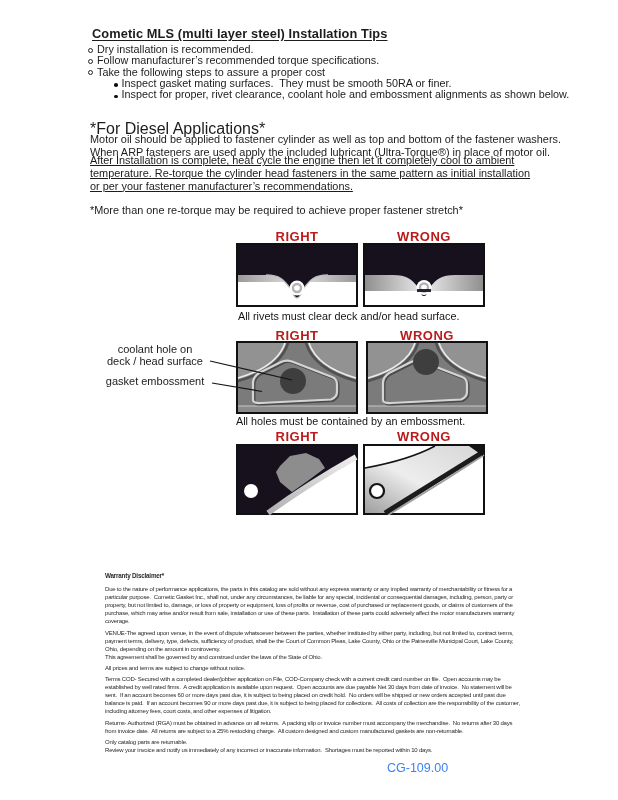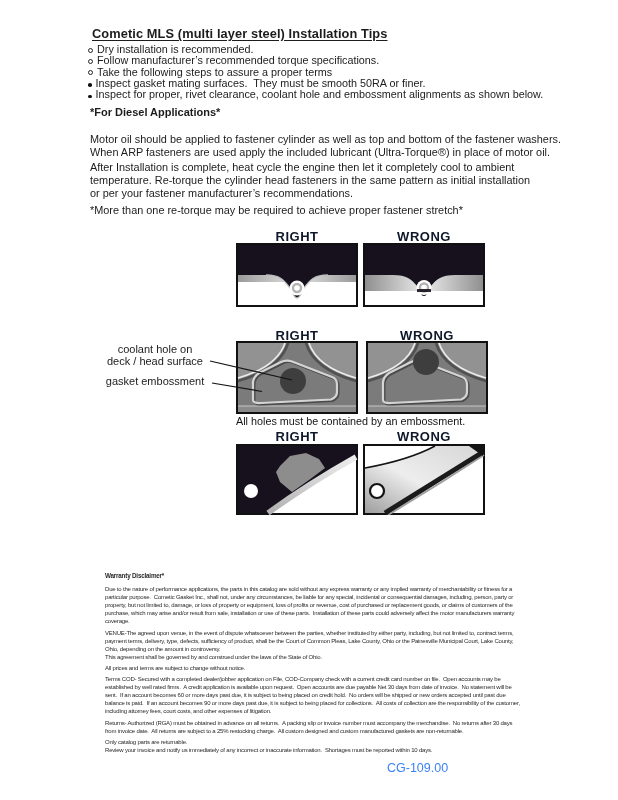--- a/index.html
+++ b/index.html
@@ -12,30 +12,30 @@
 
   #title{left:92px;top:26px;font-size:12.8px;font-weight:bold;
     text-decoration:underline;text-underline-offset:2px;letter-spacing:.1px;}
 
   #bullets{left:88px;top:44px;font-size:10.8px;line-height:11.3px;}
   .b{display:flex;align-items:flex-start;}
   .o-marker{flex:0 0 auto;width:3px;height:3px;border:1px solid #222;border-radius:50%;
     margin:3.5px 4px 0 0;}
   .d-marker{flex:0 0 auto;width:3.6px;height:3.6px;background:#111;border-radius:50%;
     margin:3.5px 4px 0 0;}
-  .sub{margin-left:0;align-items:center;}
-
-  #diesel-heading{left:90px;top:106px;font-size:11px;font-weight:bold;}
+  .sub{margin-left:26px;align-items:center;}
+
+  #diesel-heading{left:90px;top:120px;font-size:16px;font-weight:normal;}
   .para{left:90px;font-size:10.9px;line-height:12.8px;}
   #diesel-p1{top:133px;}
-  #diesel-p2{top:161px;}
+  #diesel-p2{top:154px;text-decoration:underline;}
   #diesel-note{top:204px;}
 
   .rw-label{width:122px;text-align:center;font-size:13px;font-weight:bold;
-    letter-spacing:.5px;color:#0f172a;}
+    letter-spacing:.5px;color:#b91c1c;}
   .caption{font-size:10.8px;line-height:12.6px;color:#151515;}
   .panel{display:block;}
 
   
   #r1-right-label{left:236px;top:229px;} #r1-wrong-label{left:363px;top:229px;}
   #r1-right{left:236px;top:243px;} #r1-wrong{left:363px;top:243px;}
   #r1-caption{left:238px;top:310px;}
 
   
   #r2-right-label{left:236px;top:328px;} #r2-wrong-label{left:366px;top:328px;}
@@ -70,21 +70,21 @@
     <div class="b">
       <span class="o-marker"></span>
       <span class="pre">Dry installation is recommended.</span>
     </div>
     <div class="b">
       <span class="o-marker"></span>
       <span class="pre">Follow manufacturer’s recommended torque specifications.</span>
     </div>
     <div class="b">
       <span class="o-marker"></span>
-      <span class="pre">Take the following steps to assure a proper terms</span>
+      <span class="pre">Take the following steps to assure a proper cost</span>
     </div>
     <div class="b sub">
       <span class="d-marker"></span>
       <span class="pre">Inspect gasket mating surfaces.  They must be smooth 50RA or finer.</span>
     </div>
     <div class="b sub">
       <span class="d-marker"></span>
       <span class="pre">Inspect for proper, rivet clearance, coolant hole and embossment alignments as shown below.</span>
     </div>
   </div>
@@ -127,20 +127,21 @@
     </defs>
     <rect x="1" y="1" width="120" height="62" fill="#ffffff" stroke="#111" stroke-width="2"></rect>
     <rect x="2" y="32" width="118" height="16" fill="url(#dg2)"></rect>
     <path d="M2,2 H120 V32 H92 C78,32 74,36 68,43 C64,50 64,53 61,53 C58,53 58,50 54,43 C48,36 44,32 30,32 H2 Z" fill="#17101d"></path>
     <circle cx="61" cy="44.5" r="7.5" fill="#ffffff"></circle>
     <circle cx="61" cy="44.5" r="5.2" fill="#b3b3b3"></circle>
     <circle cx="61" cy="44.5" r="2.8" fill="#ffffff"></circle>
     <rect x="54" y="46" width="14" height="3" fill="#17101d" opacity="0.9"></rect>
   </svg>
 
+  <div class="abs caption" id="r1-caption">All rivets must clear deck and/or head surface.</div>
 
   <div class="abs rw-label" id="r2-right-label">RIGHT</div>
   <div class="abs rw-label" id="r2-wrong-label">WRONG</div>
 
   <div class="abs callout pre" id="coolant-label">coolant hole on
 deck / head surface</div>
   <div class="abs callout pre" id="embossment-label">gasket embossment</div>
 
   <svg class="abs panel" id="r2-right" width="122" height="73" viewBox="0 0 122 73">
     <rect x="1" y="1" width="120" height="71" fill="#7b7b7b" stroke="#111" stroke-width="2"></rect>

